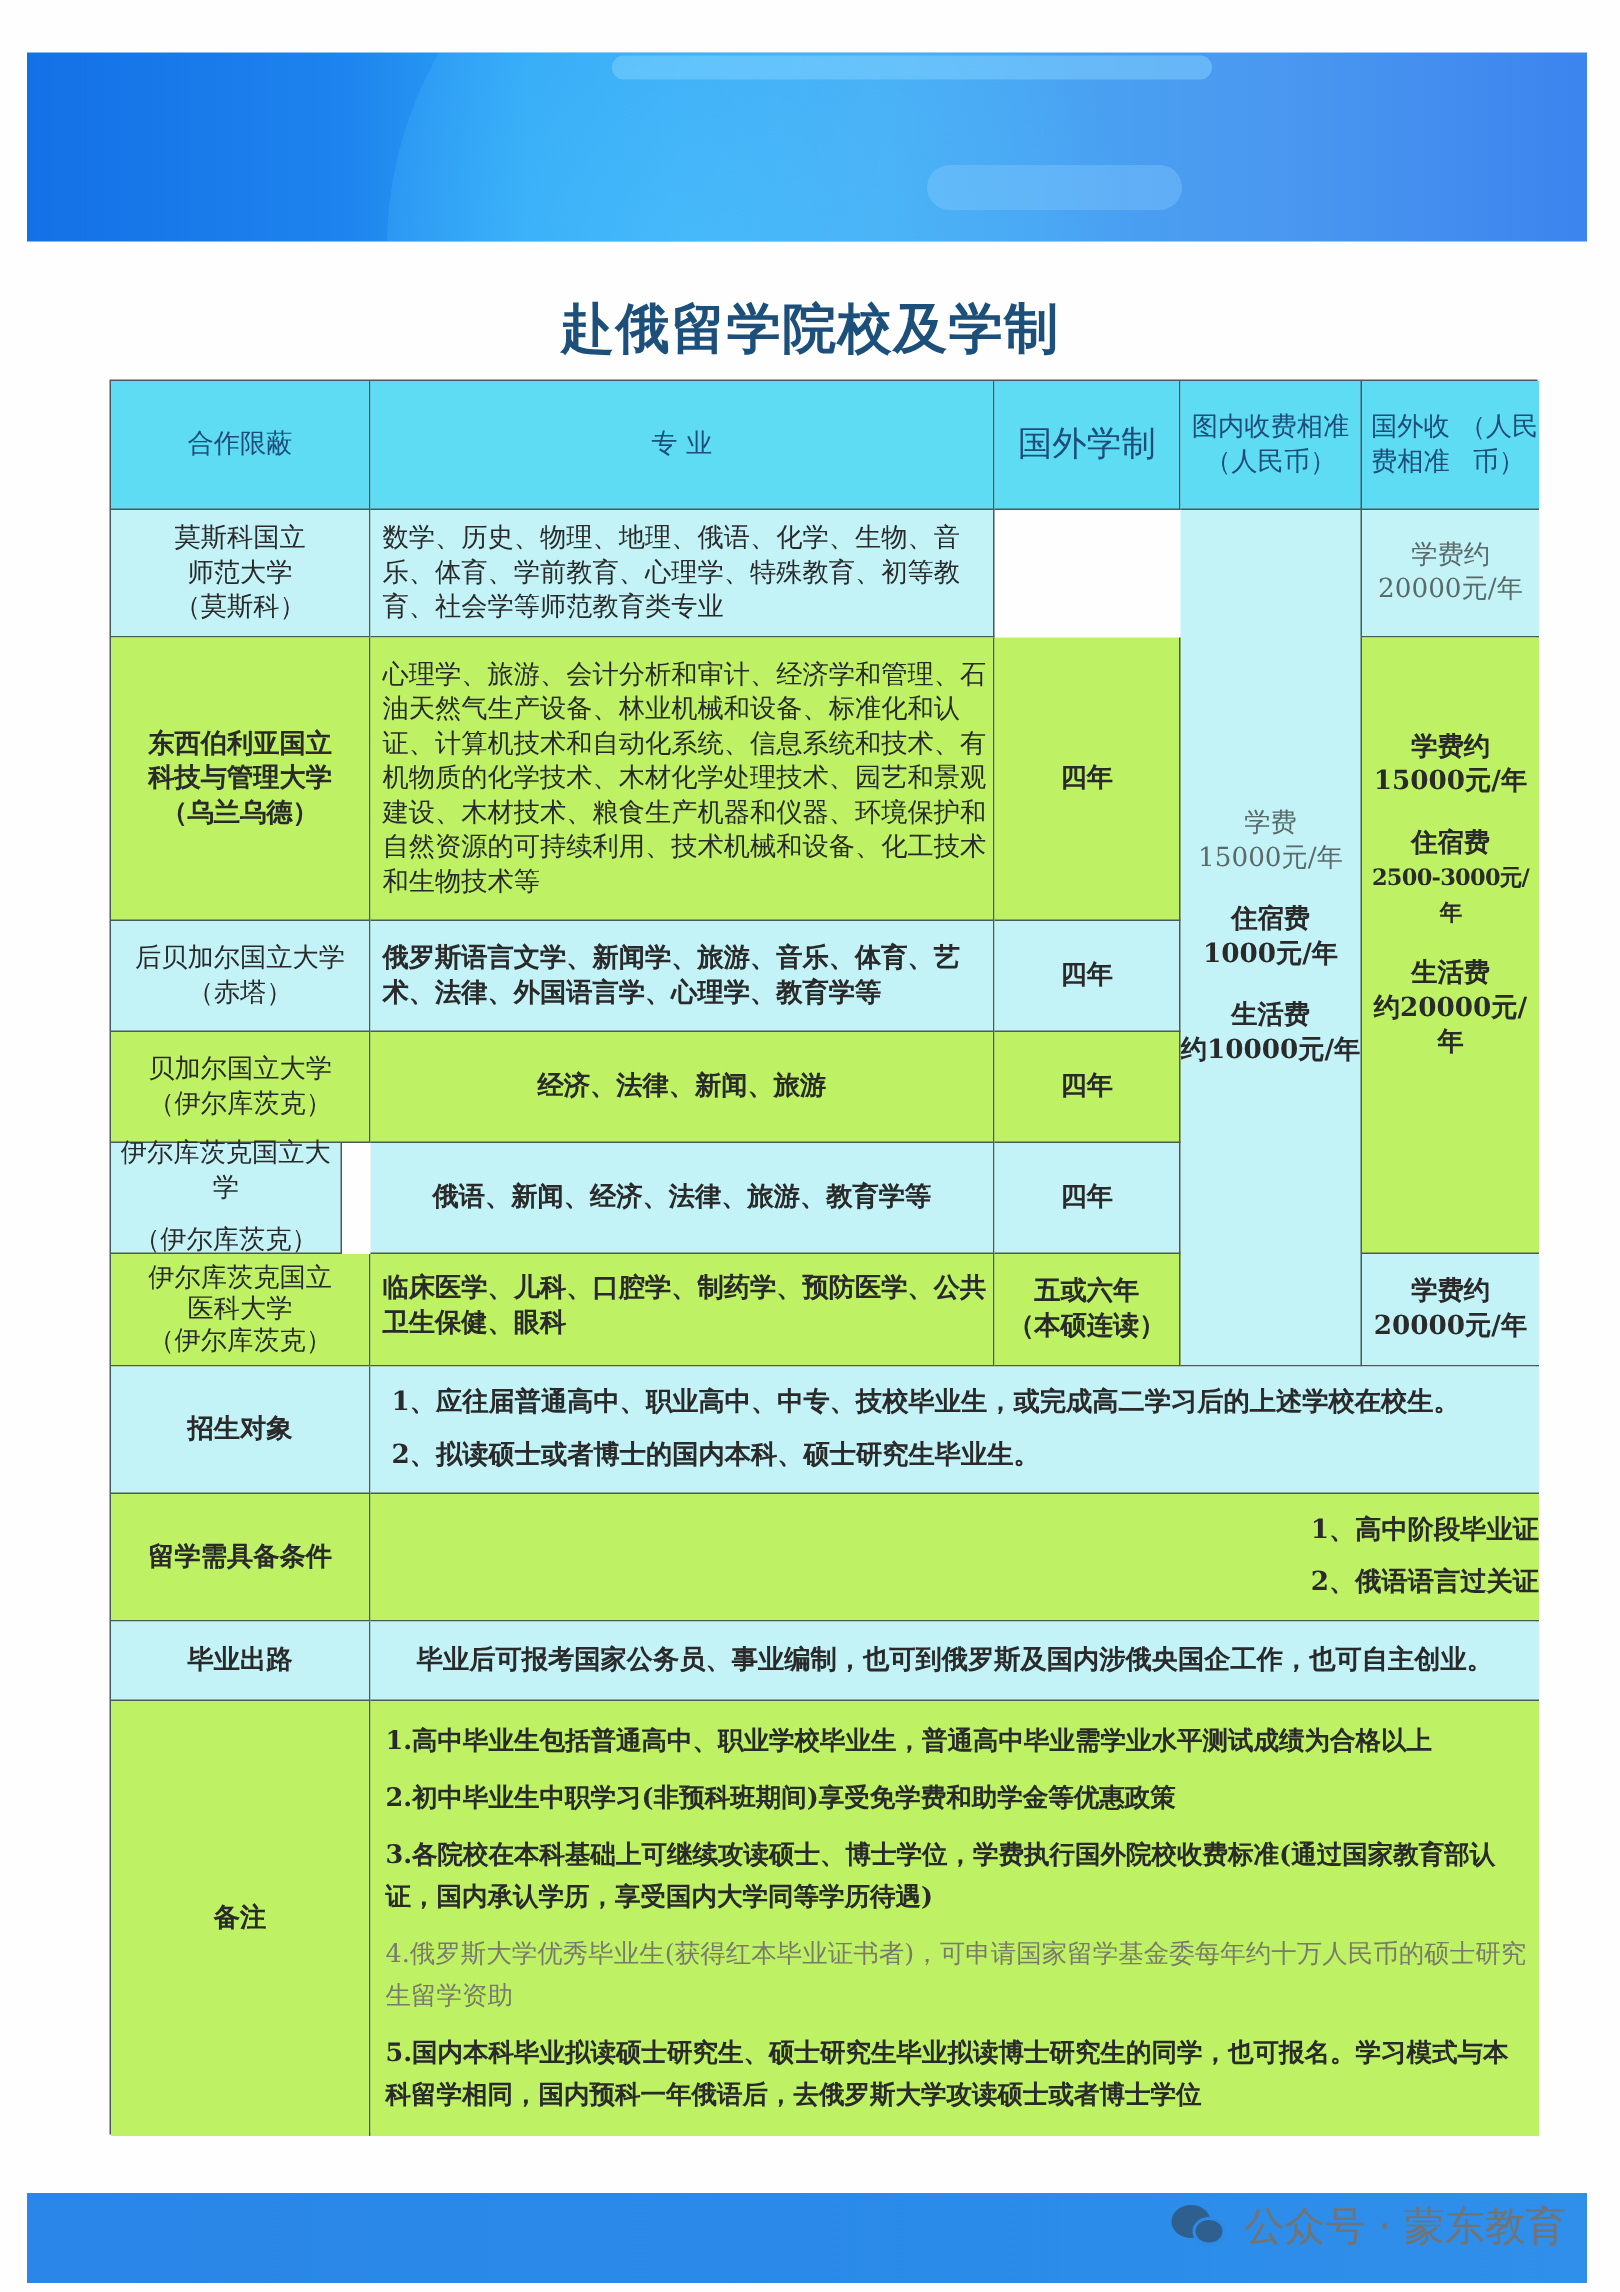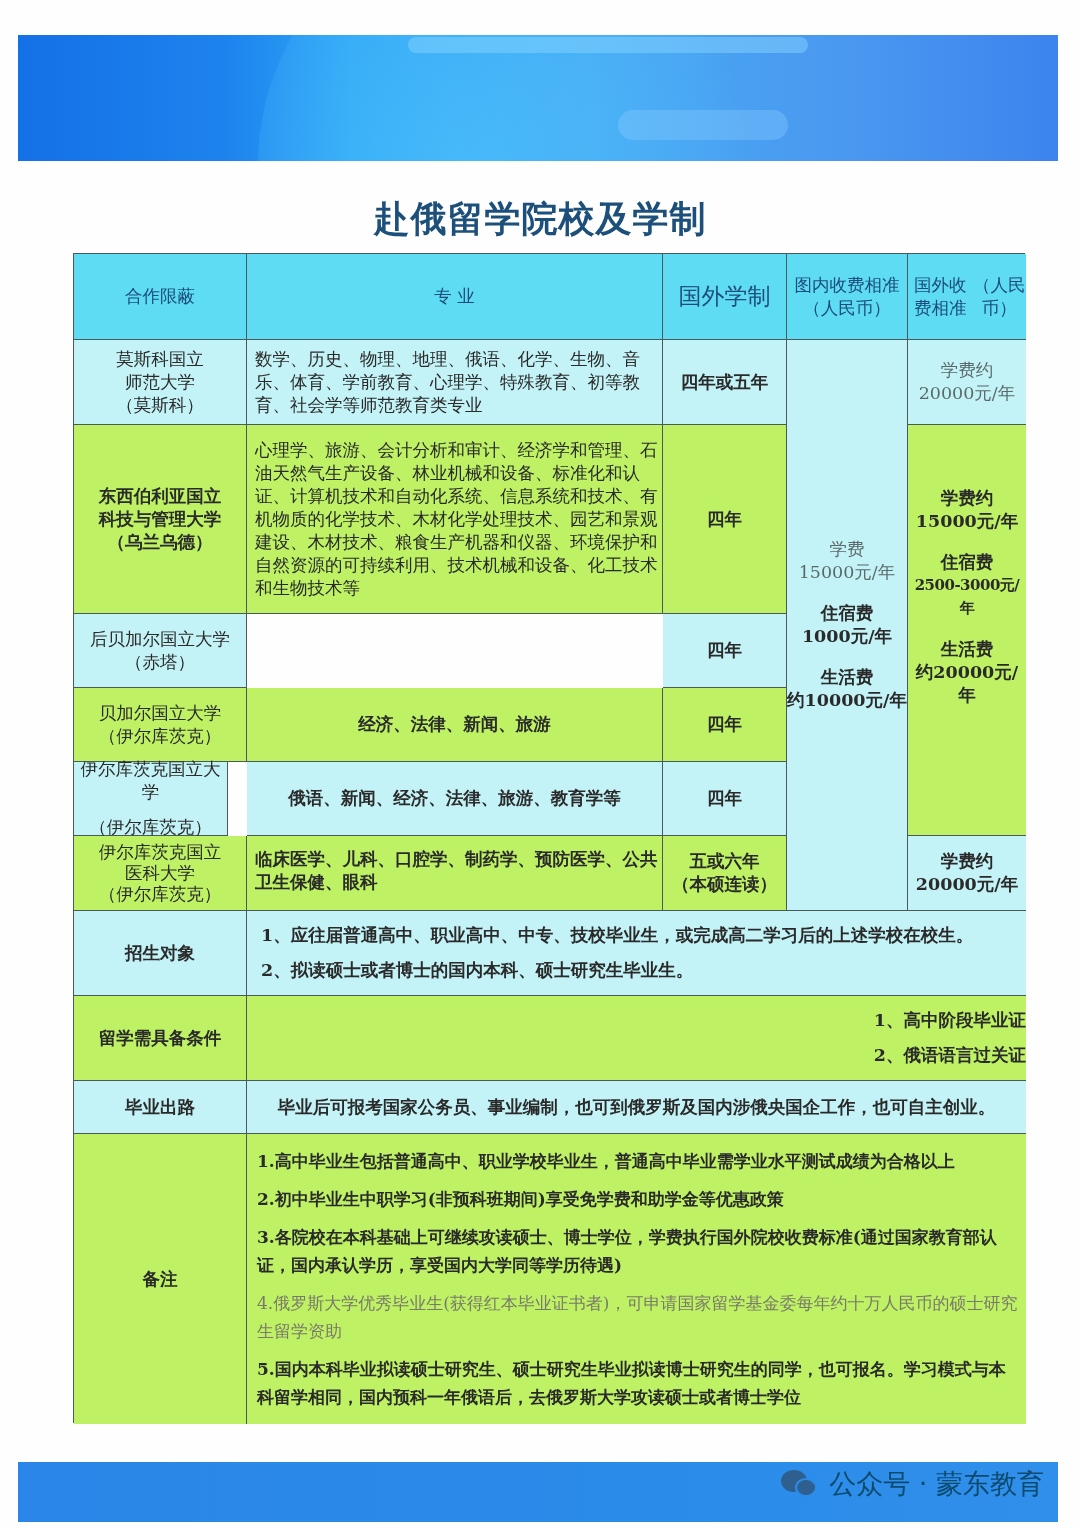--- a/index.html
+++ b/index.html
@@ -42,21 +42,21 @@
   .note-list { display: flex; flex-direction: column; align-items: flex-start; justify-content: center; padding-left: 10px; padding-right: 6px; gap: 10px; text-align: left; }
   .note-list .n { line-height: 28px; font-size: 17px; }
   .note-list .n.gray { color: #7a7a6a; }
   .two-lines { display: flex; flex-direction: column; align-items: flex-start; gap: 12px; padding-left: 16px; text-align: left; }
 
   .footer {
     position: absolute; left: 18px; top: 1462px; width: 1040px; height: 60px;
     background: linear-gradient(90deg, #2a86e8, #2b8be9 60%, #2f8fea);
   }
   .wm { position: absolute; right: 36px; top: 1466px; display: flex; align-items: center; gap: 8px;
-        font-family: "DejaVu Sans", "Liberation Sans", sans-serif; font-size: 27px; color: #0c4a6e; }
+        font-family: "DejaVu Sans", "Liberation Sans", sans-serif; font-size: 27px; color: #737373; }
   .wm .wc { width: 40px; height: 32px; position: relative; }
   .wm .wc .b1 { position: absolute; left: 0; top: 2px; width: 26px; height: 22px; background: #2f5f8f; border-radius: 50%; }
   .wm .wc .b2 { position: absolute; left: 14px; top: 10px; width: 22px; height: 19px; background: #2f5f8f; border-radius: 50%; border: 2px solid #2b8be9; }
 </style>
 </head>
 <body>
 
 <div class="banner">
   <div class="circle"></div>
   <div class="pill1"></div>
@@ -78,21 +78,20 @@
     <span>国外收费相准</span>
     <span>（人民币）</span>
   </div>
 
   <div class="cell cy" style="left:0;top:86px;width:173px;height:85px;flex-direction:column;">
     <span>莫斯科国立</span>
     <span>师范大学</span>
     <span>（莫斯科）</span>
   </div>
   <div class="cell cy left-text" style="left:173px;top:86px;width:416px;height:85px;">数学、历史、物理、地理、俄语、化学、生物、音乐、体育、学前教育、心理学、特殊教育、初等教育、社会学等师范教育类专业</div>
-  <div class="cell cy bold" style="left:589px;top:86px;width:124px;height:85px;">四年或五年</div>
   <div class="cell cy muted" style="left:834px;top:86px;width:118px;height:85px;flex-direction:column;border-right:none;">
     <span>学费约</span>
     <span>20000元/年</span>
   </div>
 
   <div class="cell cy" style="left:713px;top:86px;width:121px;height:571px;">
     <div class="fee-block">
       <div>
           <div class="muted">学费</div>
            <div class="muted">15000元/年</div>
@@ -130,20 +129,21 @@
     <span>科技与管理大学</span>
     <span>（乌兰乌德）</span>
   </div>
   <div class="cell yl left-text" style="left:173px;top:171px;width:416px;height:189px;">心理学、旅游、会计分析和审计、经济学和管理、石油天然气生产设备、林业机械和设备、标准化和认证、计算机技术和自动化系统、信息系统和技术、有机物质的化学技术、木材化学处理技术、园艺和景观建设、木材技术、粮食生产机器和仪器、环境保护和自然资源的可持续利用、技术机械和设备、化工技术和生物技术等</div>
   <div class="cell yl bold" style="left:589px;top:171px;width:124px;height:189px;">四年</div>
 
   <div class="cell cy" style="left:0;top:360px;width:173px;height:74px;flex-direction:column;">
     <span>后贝加尔国立大学</span>
     <span>（赤塔）</span>
   </div>
+  <div class="cell cy left-text bold" style="left:173px;top:360px;width:416px;height:74px;">俄罗斯语言文学、新闻学、旅游、音乐、体育、艺术、法律、外国语言学、心理学、教育学等</div>
   <div class="cell cy bold" style="left:589px;top:360px;width:124px;height:74px;">四年</div>
 
   <div class="cell yl" style="left:0;top:434px;width:173px;height:74px;flex-direction:column;">
     <span>贝加尔国立大学</span>
     <span>（伊尔库茨克）</span>
   </div>
   <div class="cell yl bold" style="left:173px;top:434px;width:416px;height:74px;">经济、法律、新闻、旅游</div>
   <div class="cell yl bold" style="left:589px;top:434px;width:124px;height:74px;">四年</div>
 
   <div class="cell cy" style="left:0;top:508px;width:154px;height:74px;flex-direction:column;gap:12px;">

